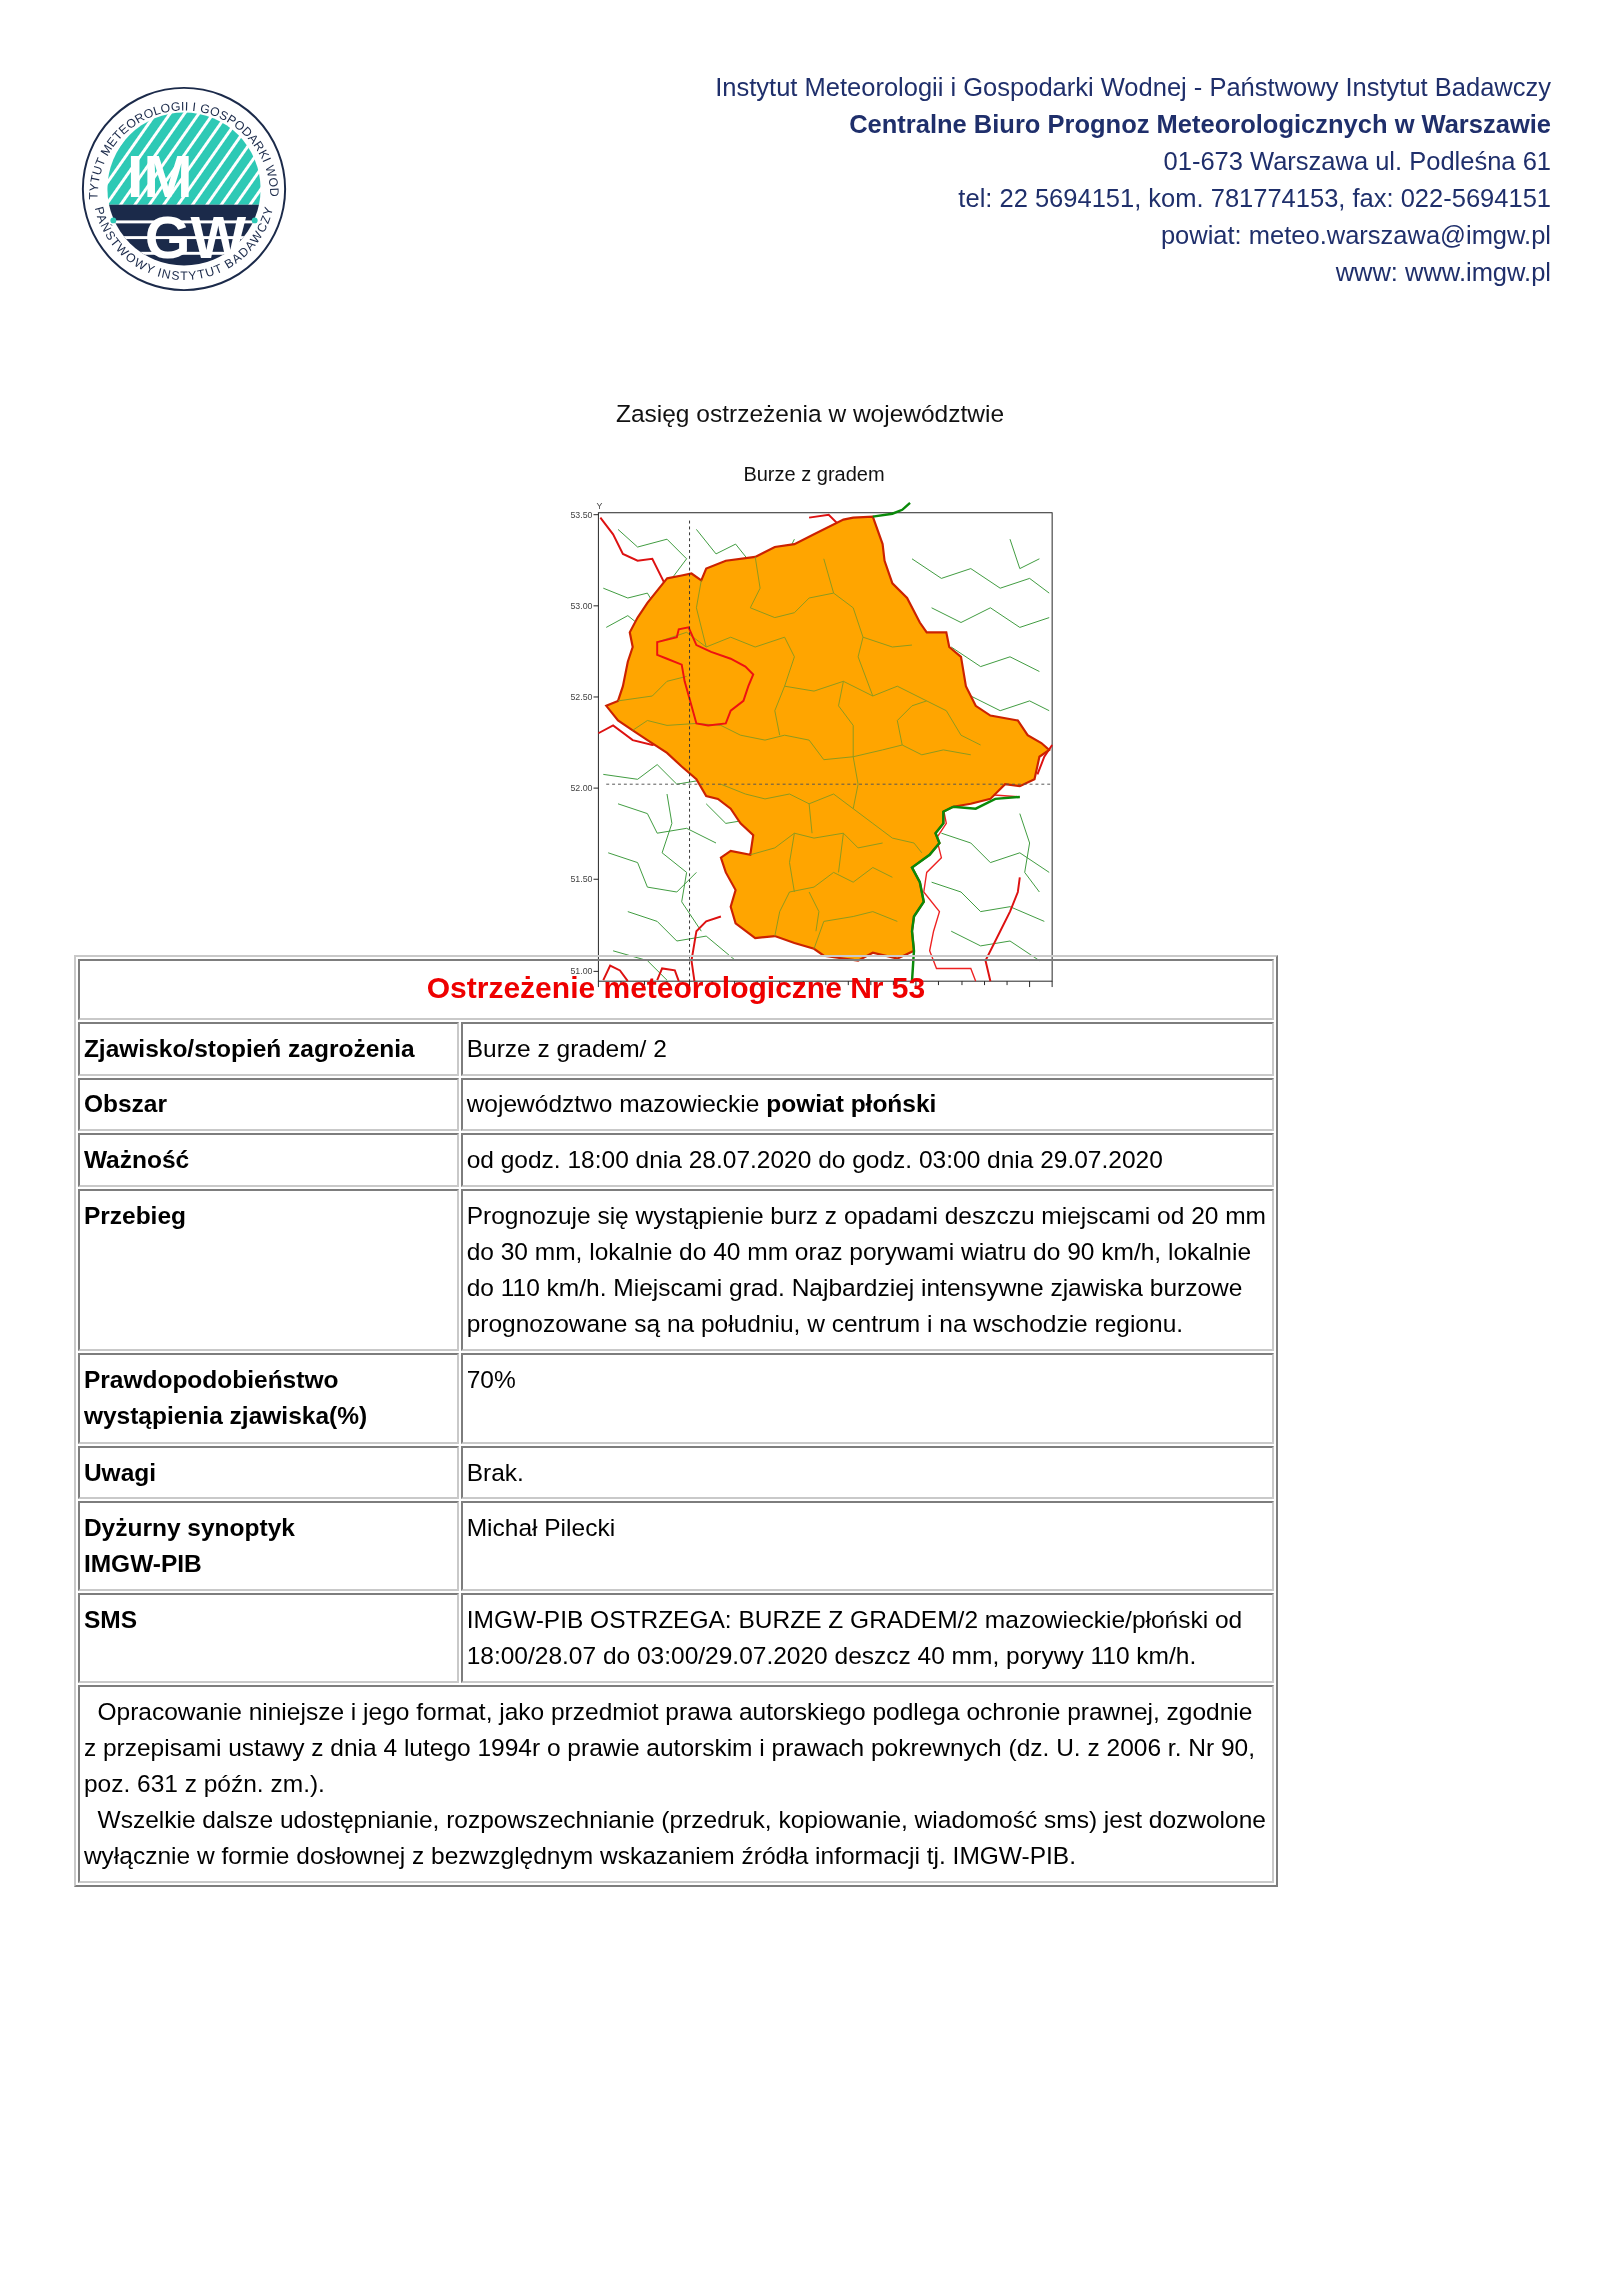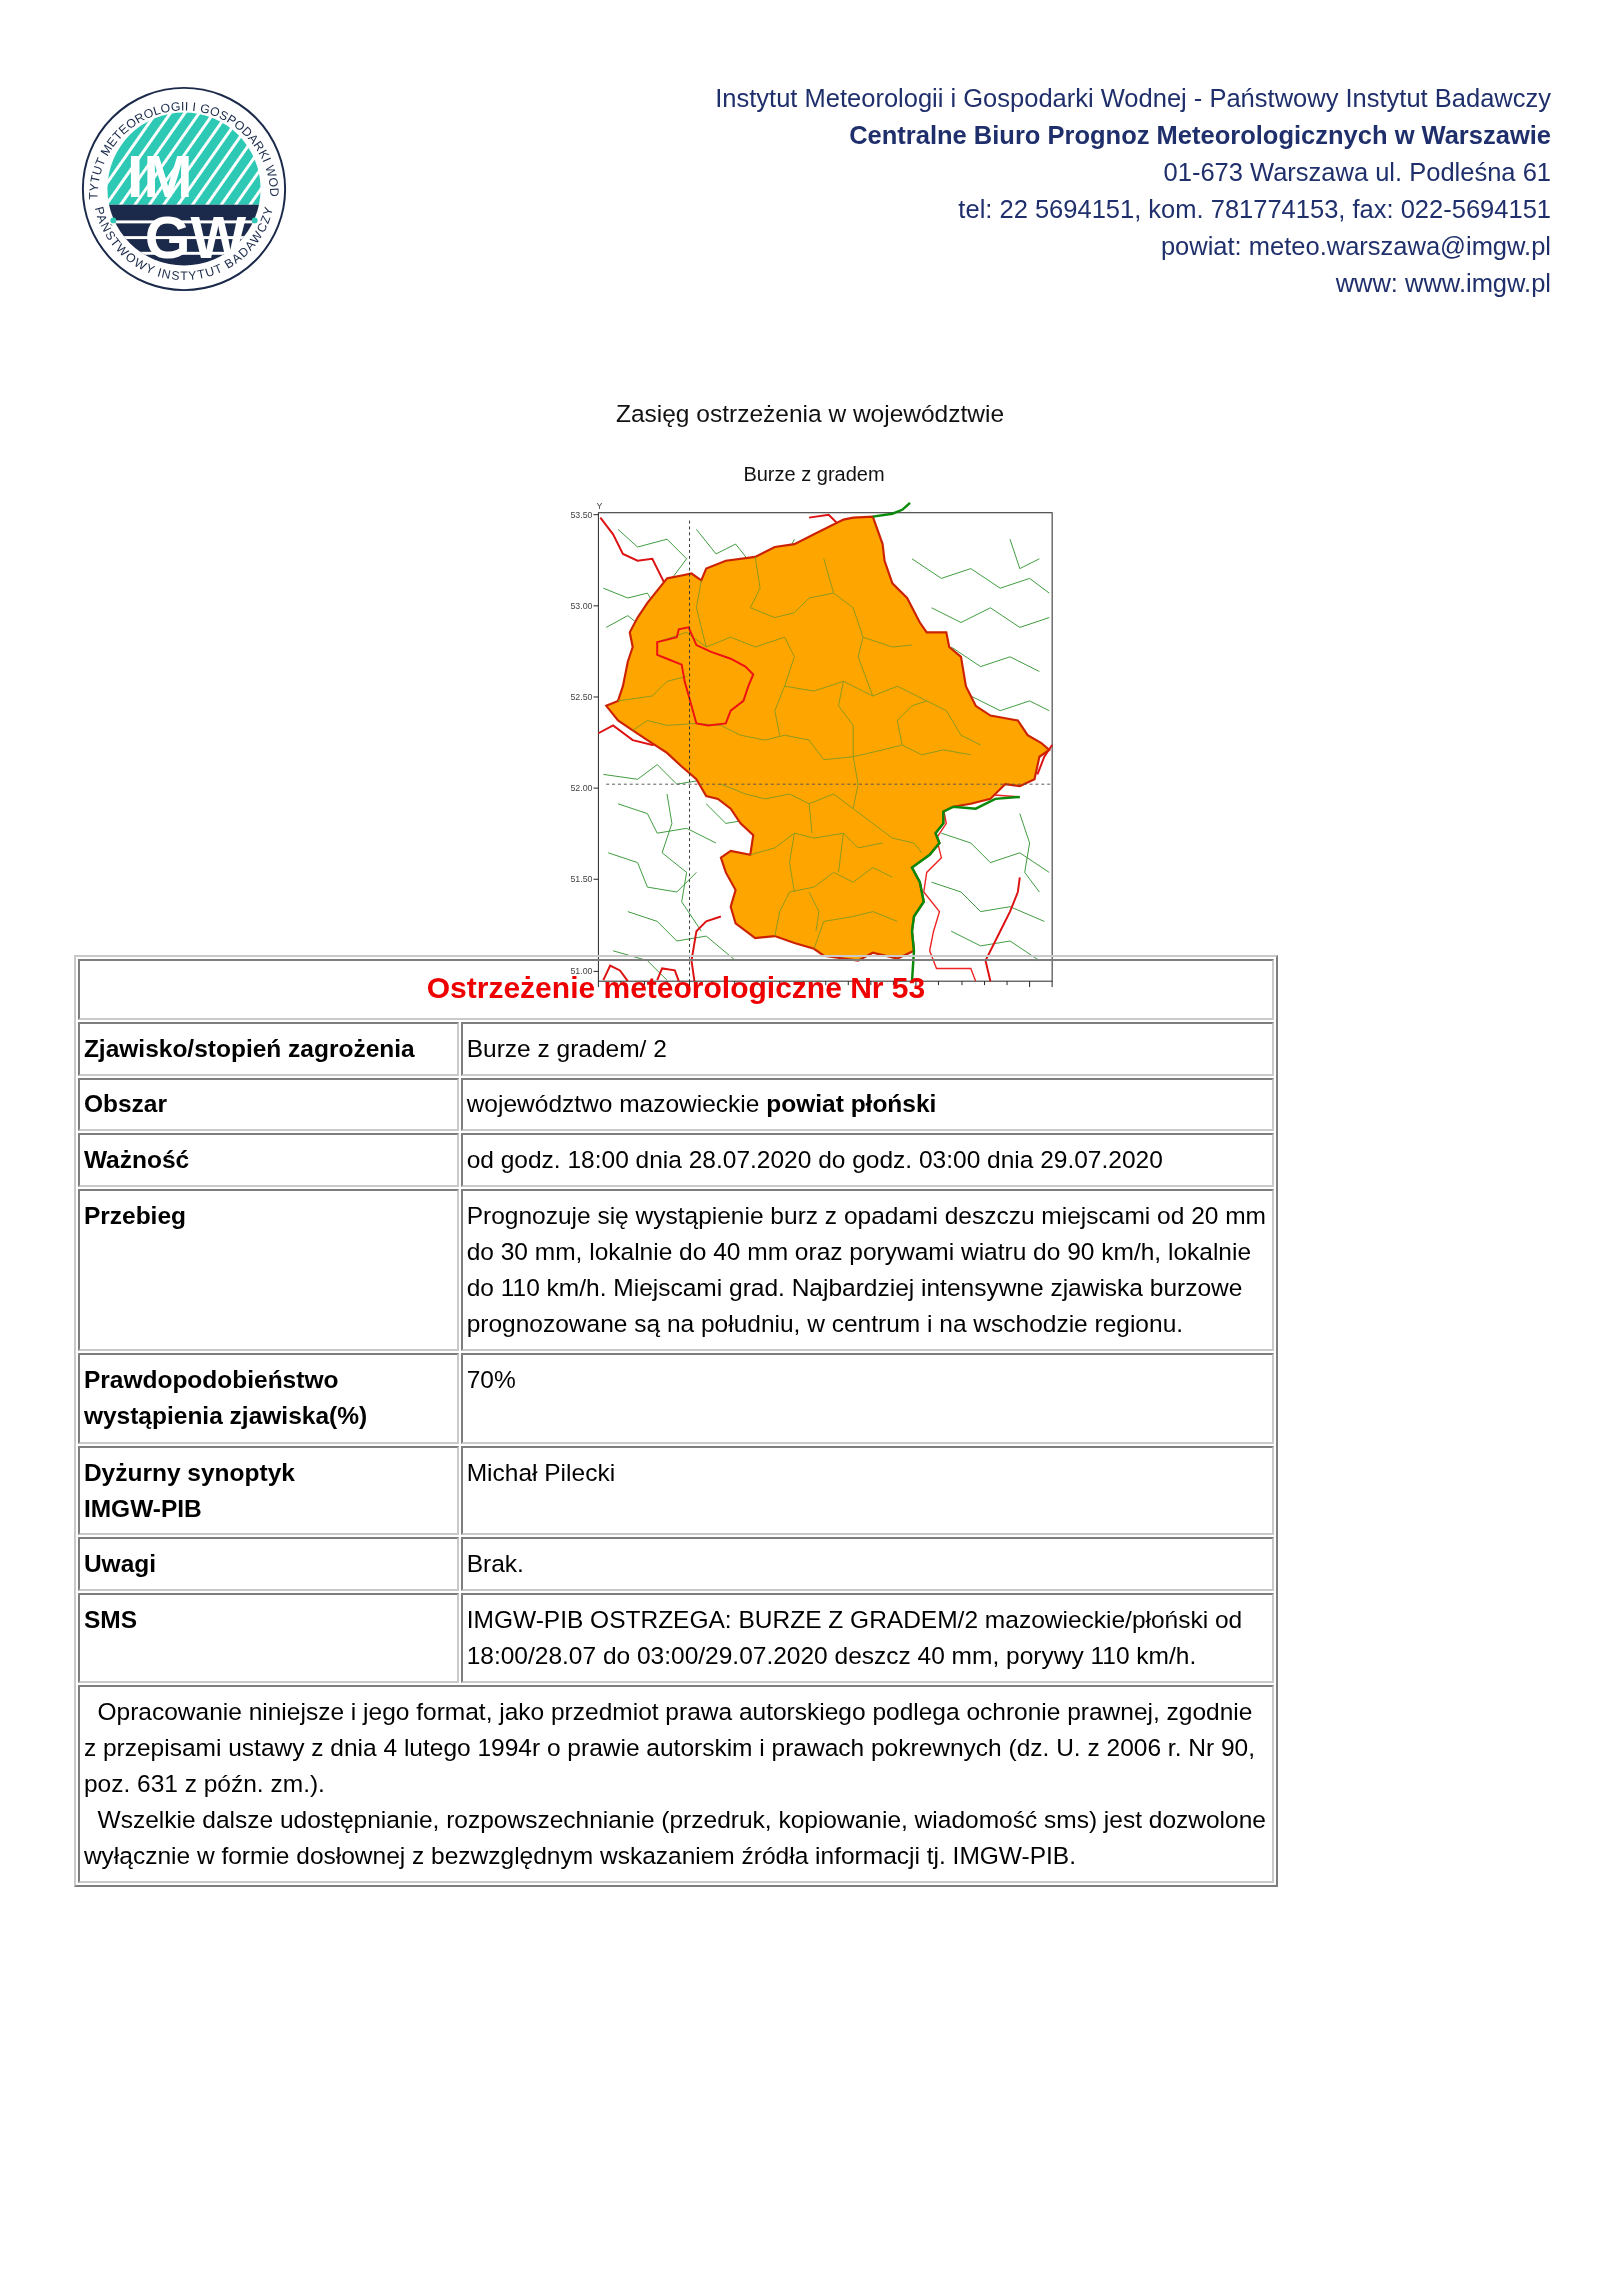--- a/index.html
+++ b/index.html
@@ -1,20 +1,20 @@
 <!DOCTYPE html>
 <html><head>
 <meta charset="utf-8">
 <style>
   html, body { margin: 0; padding: 0; background: #ffffff; }
   body { width: 1620px; height: 2293px; position: relative; overflow: hidden; }
 
   .logo { position: absolute; left: 76px; top: 81px; width: 216px; height: 216px; }
 
-  .header { position: absolute; right: 69px; top: 80px; text-align: right;
+  .header { position: absolute; right: 69px; top: 69px; text-align: right;
     font-family: "Liberation Sans", sans-serif; color: #1f2f6b; font-size: 25.5px; line-height: 37px; }
   .header .bold { font-weight: bold; }
 
   .section-title { position: absolute; left: 0; width: 1620px; top: 400px; text-align: center;
     font-family: "Liberation Sans", sans-serif; font-size: 24.5px; color: #111; }
 
   .map-wrap { position: absolute; left: 559px; top: 461px; width: 510px; height: 539px; }
   .map-title { position: absolute; left: 0; width: 510px; top: 2px; text-align: center;
     font-family: "Liberation Sans", sans-serif; font-size: 20px; color: #111; }
   .map-svg { position: absolute; left: 0; top: 39px; }
@@ -232,26 +232,26 @@
   </tr>
   <tr>
     <td class="label">Przebieg</td>
     <td>Prognozuje się wystąpienie burz z opadami deszczu miejscami od 20 mm do 30 mm, lokalnie do 40 mm oraz porywami wiatru do 90 km/h, lokalnie do 110 km/h. Miejscami grad. Najbardziej intensywne zjawiska burzowe prognozowane są na południu, w centrum i na wschodzie regionu.</td>
   </tr>
   <tr>
     <td class="label" style="height:73px">Prawdopodobieństwo wystąpienia zjawiska(%)</td>
     <td>70%</td>
   </tr>
   <tr>
+    <td class="label">Uwagi</td>
+    <td>Brak.</td>
+  </tr>
+  <tr>
     <td class="label"><span>Dyżurny synoptyk</span><br><span>IMGW-PIB</span></td>
     <td>Michał Pilecki</td>
-  </tr>
-  <tr>
-    <td class="label">Uwagi</td>
-    <td>Brak.</td>
   </tr>
   <tr>
     <td class="label">SMS</td>
     <td>IMGW-PIB OSTRZEGA: BURZE Z GRADEM/2 mazowieckie/płoński od 18:00/28.07 do 03:00/29.07.2020 deszcz 40 mm, porywy 110 km/h.</td>
   </tr>
   <tr>
     <td class="footer-cell" colspan="2">
       &nbsp;&nbsp;<span>Opracowanie niniejsze i jego format, jako przedmiot prawa autorskiego podlega ochronie prawnej, zgodnie z przepisami ustawy z dnia 4 lutego 1994r o prawie autorskim i prawach pokrewnych (dz. U. z 2006 r. Nr 90, poz. 631 z późn. zm.).</span><br>
       &nbsp;&nbsp;<span>Wszelkie dalsze udostępnianie, rozpowszechnianie (przedruk, kopiowanie, wiadomość sms) jest dozwolone wyłącznie w formie dosłownej z bezwzględnym wskazaniem źródła informacji tj. IMGW-PIB.</span>
     </td>

